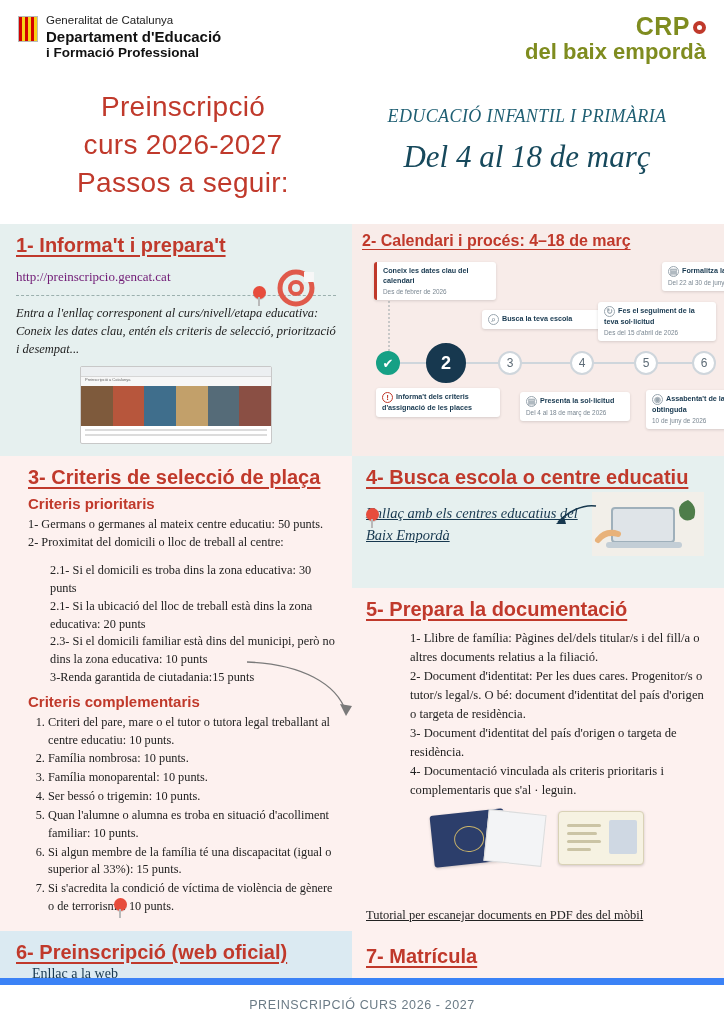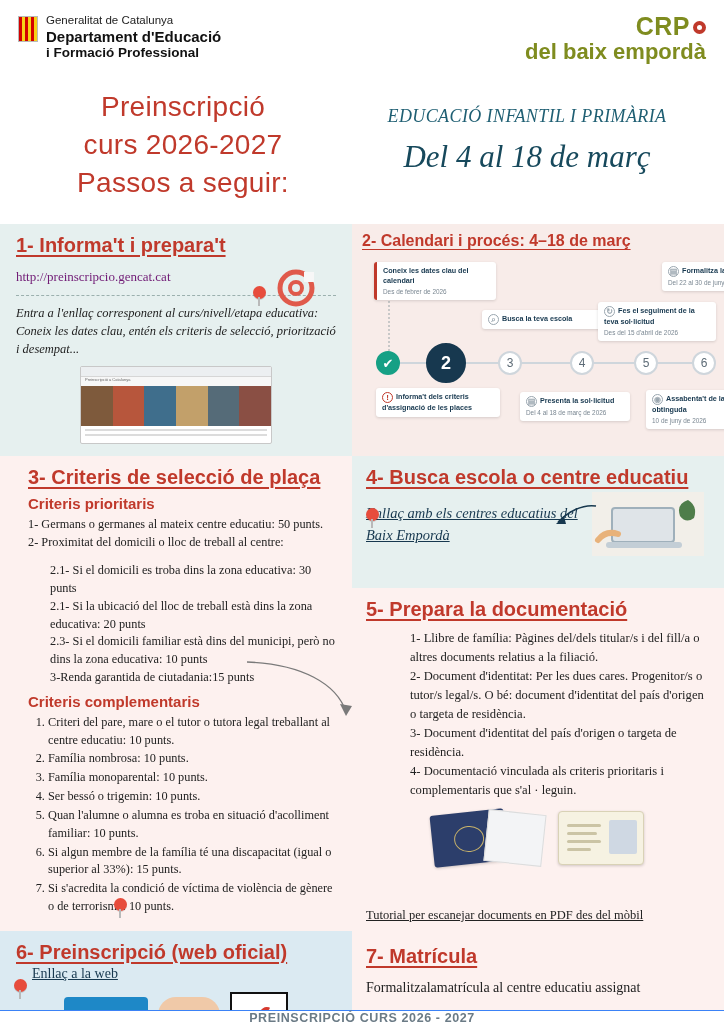--- a/index.html
+++ b/index.html
@@ -181,25 +181,24 @@
   .p7 .txt { font-family:"Liberation Serif", serif; font-size:14px; margin-top: 12px; }
 
   .tutorial-row {
     background:#fdf1ef; padding: 2px 14px 8px 14px; position:relative;
     font-family:"Liberation Serif", serif; font-size:12.5px;
   }
   .tutorial-row u { text-decoration: underline; }
 
   
   .footer {
-    position:absolute; left:0; right:0; bottom:0; height: 14px;
+    position:absolute; left:0; right:0; bottom:0; height: 46px;
     background:#ffffff; display:flex; align-items:center; justify-content:center;
     color:#6b7b86; font-size: 12.5px; letter-spacing:.6px;
-    border-top: 1px solid #3b82f6;
-    font-weight: bold;
+    border-top: 7px solid #3b82f6;
   }
 
   
   .passport {
     width:74px;height:52px;background:#2c3e6b;border-radius:3px;
     transform: rotate(-6deg); box-shadow:0 1px 3px rgba(0,0,0,.2);
     position:relative;
   }
   .passport::after{
     content:""; position:absolute; left:22px; top:14px; width:28px;height:24px;

